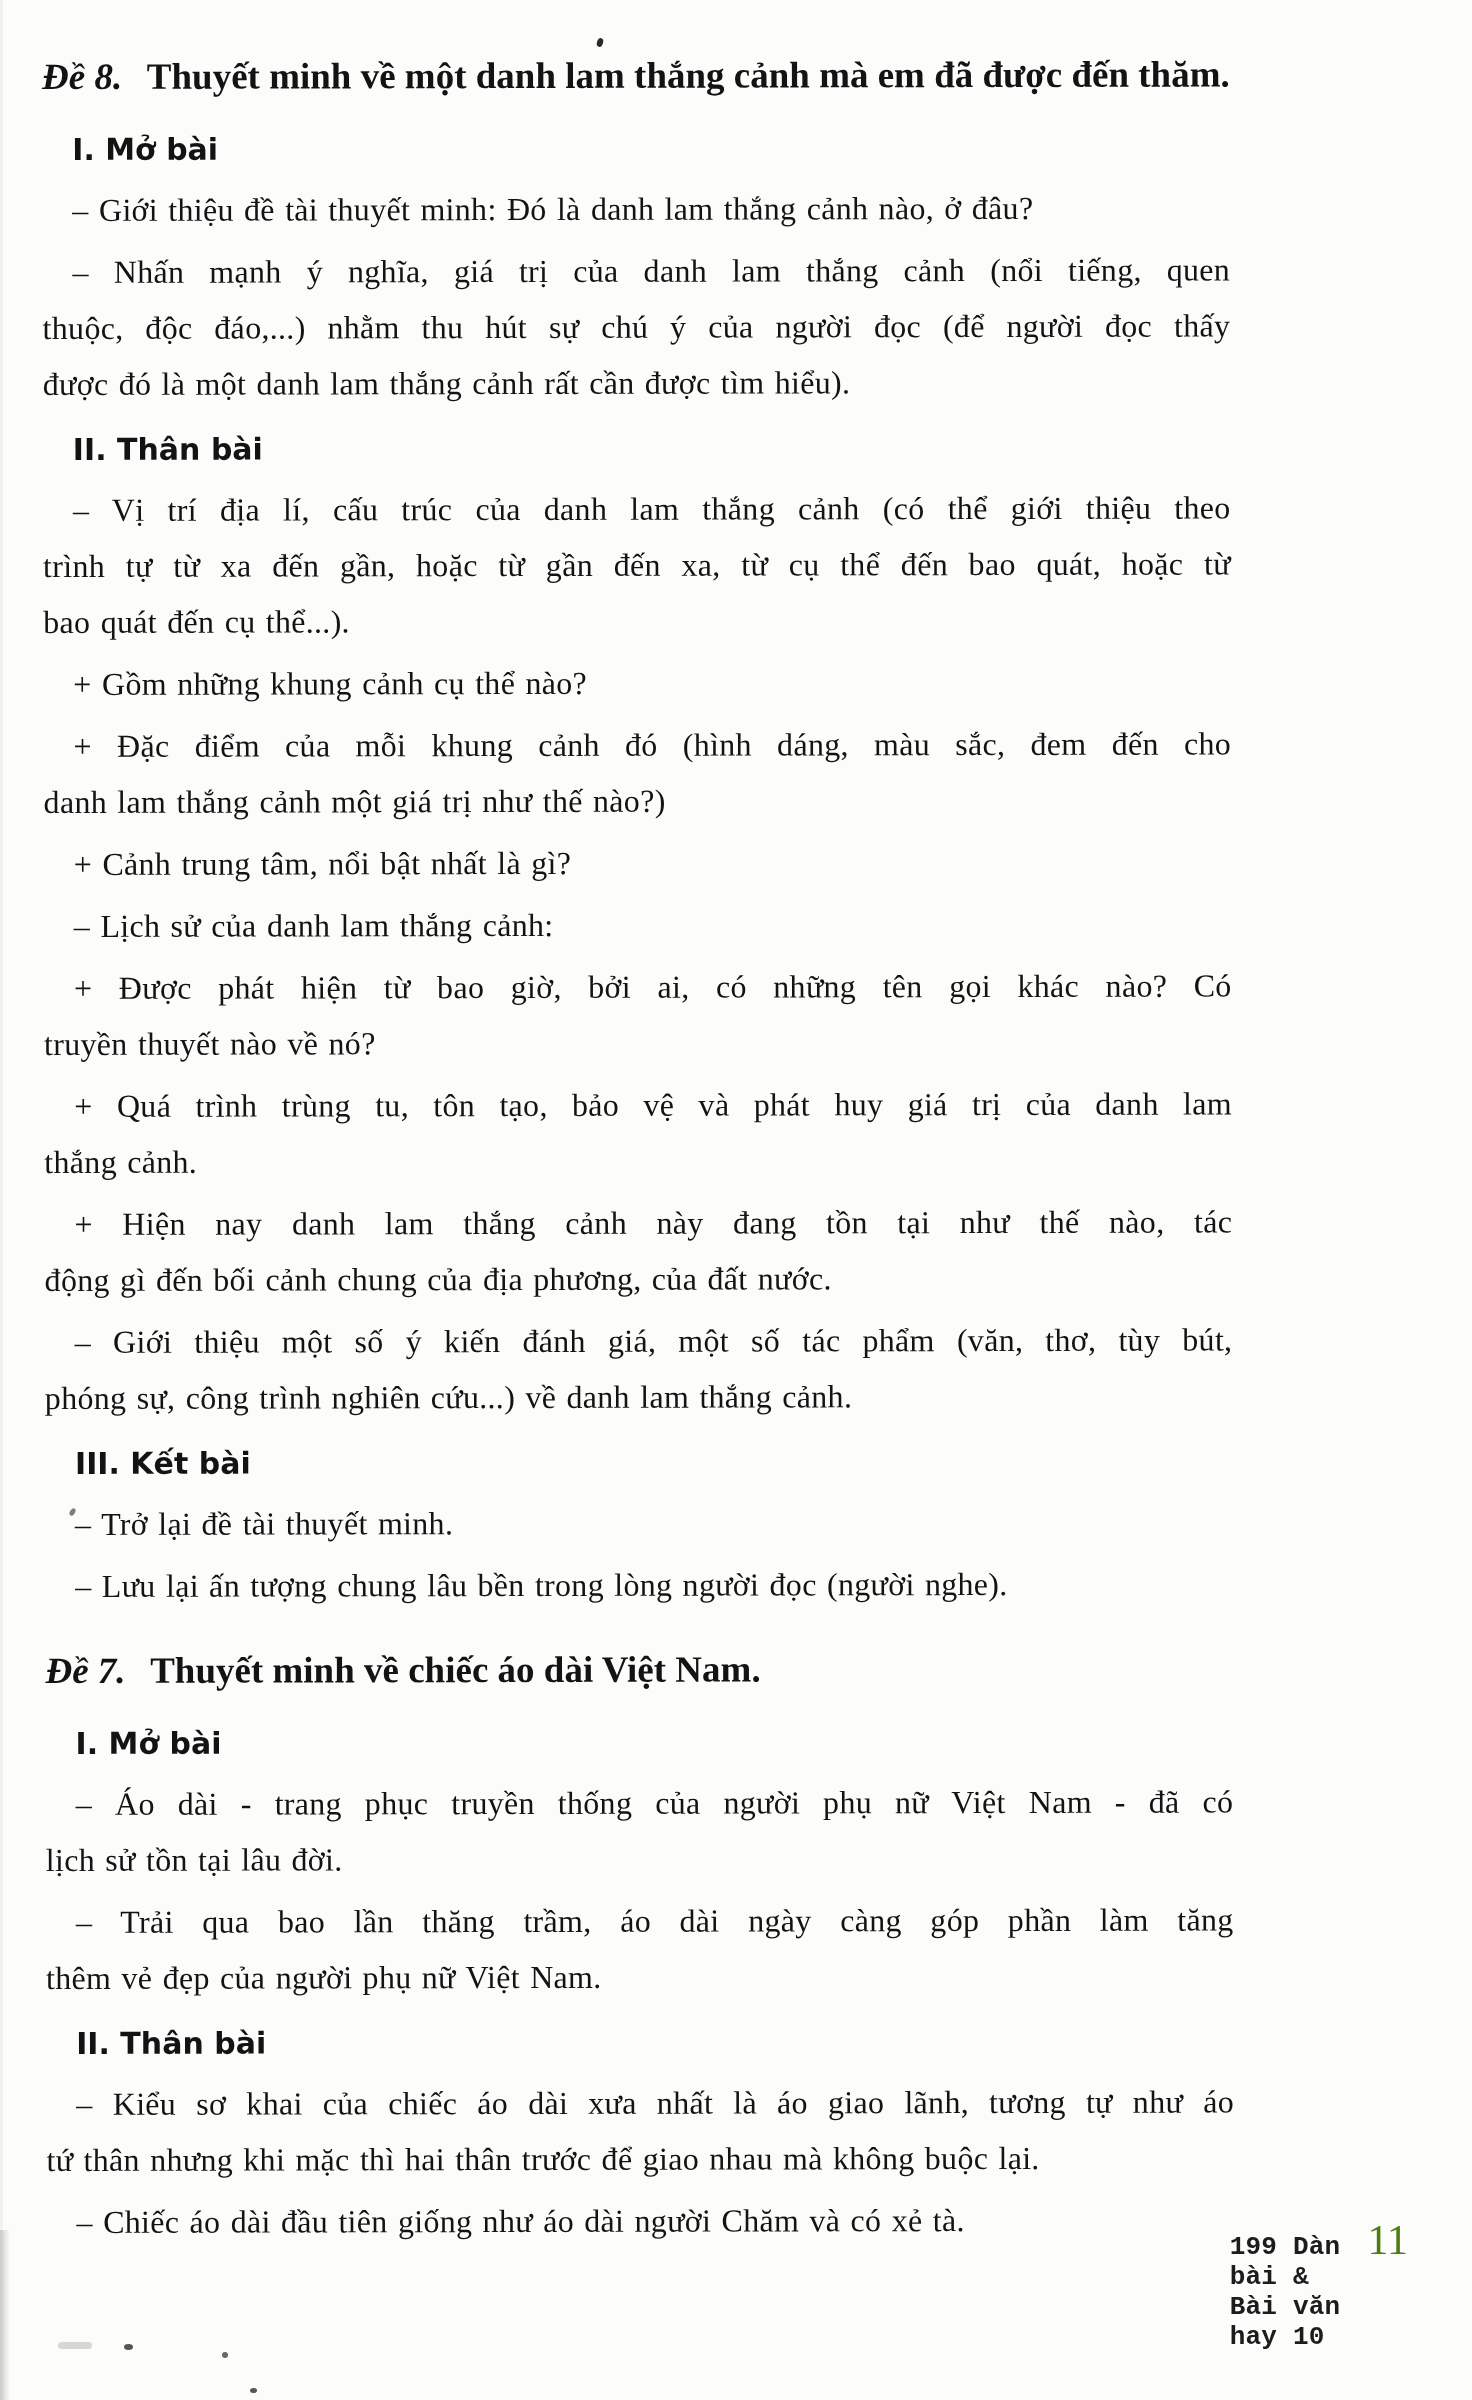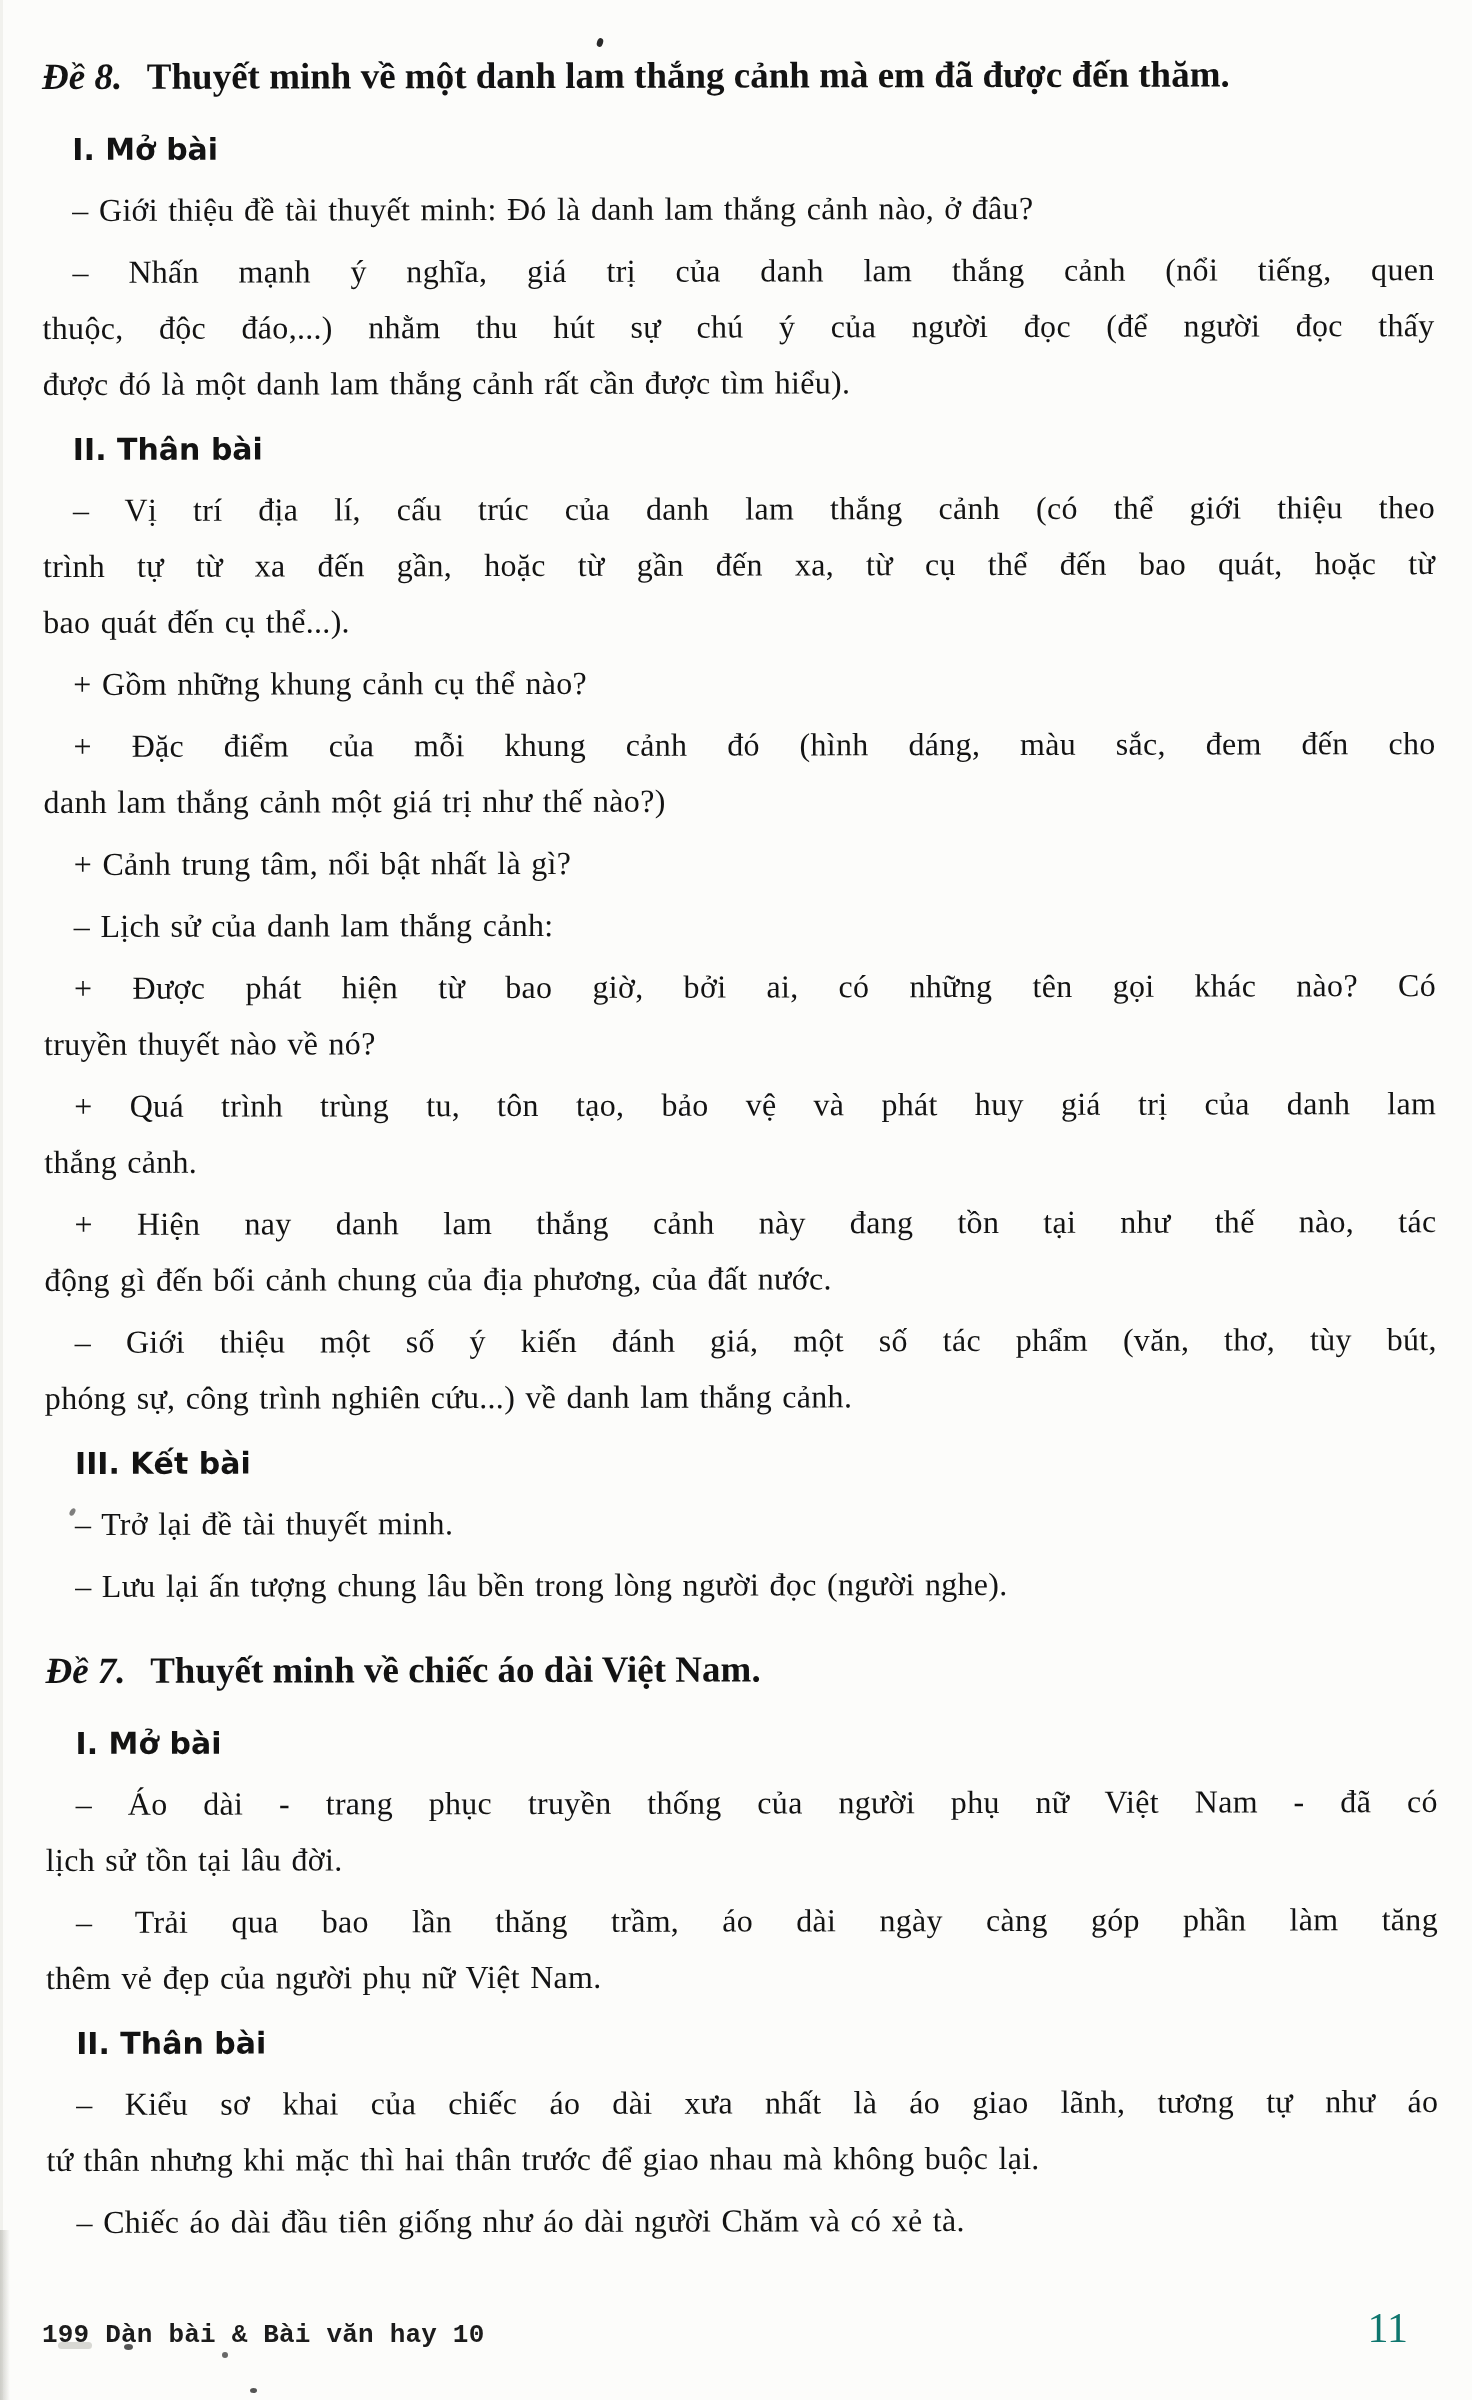--- a/index.html
+++ b/index.html
@@ -3,21 +3,21 @@
 <meta charset="utf-8">
 <style>
   html,body{margin:0;padding:0;background:#e8e8e4;}
   .page{
     position:relative;
     width:1472px;height:2400px;
     margin:0 auto;
     background:#fcfcfa;
     box-sizing:border-box;
     padding:46px 38px 0 42px;
-    display:flex;flex-direction:column;
+    display:flex;
     font-family:"Liberation Serif", serif;
     color:#131313;
     overflow:hidden;
   }
   .content{transform:rotate(-0.12deg);transform-origin:top left;}
 
   .topic{
     font-size:37px;font-weight:700;line-height:62px;
     margin:0 0 14px 0;white-space:nowrap;
   }
@@ -40,21 +40,21 @@
   .line.last{text-align-last:left;}
 
   .page-footer{
     margin-top:auto;margin-bottom:48px;
     display:flex;justify-content:space-between;align-items:baseline;
   }
   .footer-title{
     font-family:Liberation Mono, monospace;
     font-weight:700;font-size:26px;color:#1c1c1c;letter-spacing:0.2px;
   }
-  .page-number{font-size:42px;color:#0f766e;padding-right:26px;}
+  .page-number{font-size:42px;color:#4d7c0f;padding-right:26px;}
 
   
   .artifact{position:absolute;pointer-events:none;}
   .edge-strip{
     left:0;bottom:0;width:10px;height:170px;
     background:linear-gradient(to right,#c6c6c0,rgba(255,255,255,0));
     opacity:.85;
   }
   .edge-line{left:0;top:0;width:3px;height:100%;background:#ececе7;background:#ecece7;opacity:.7;}
   .speck{background:#2a2a2a;border-radius:50%;}

